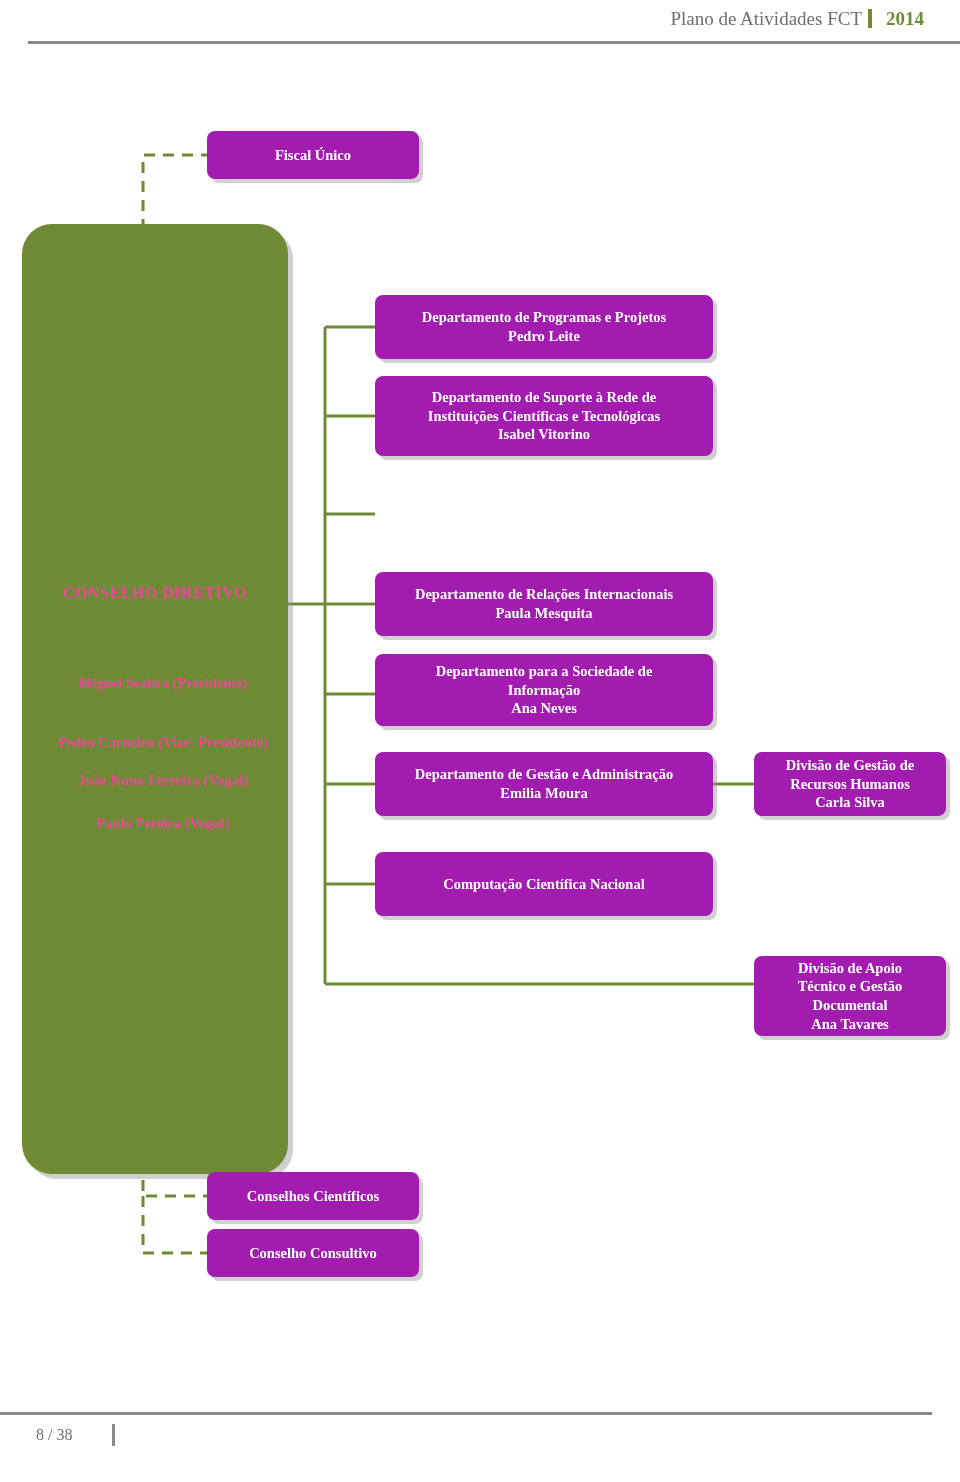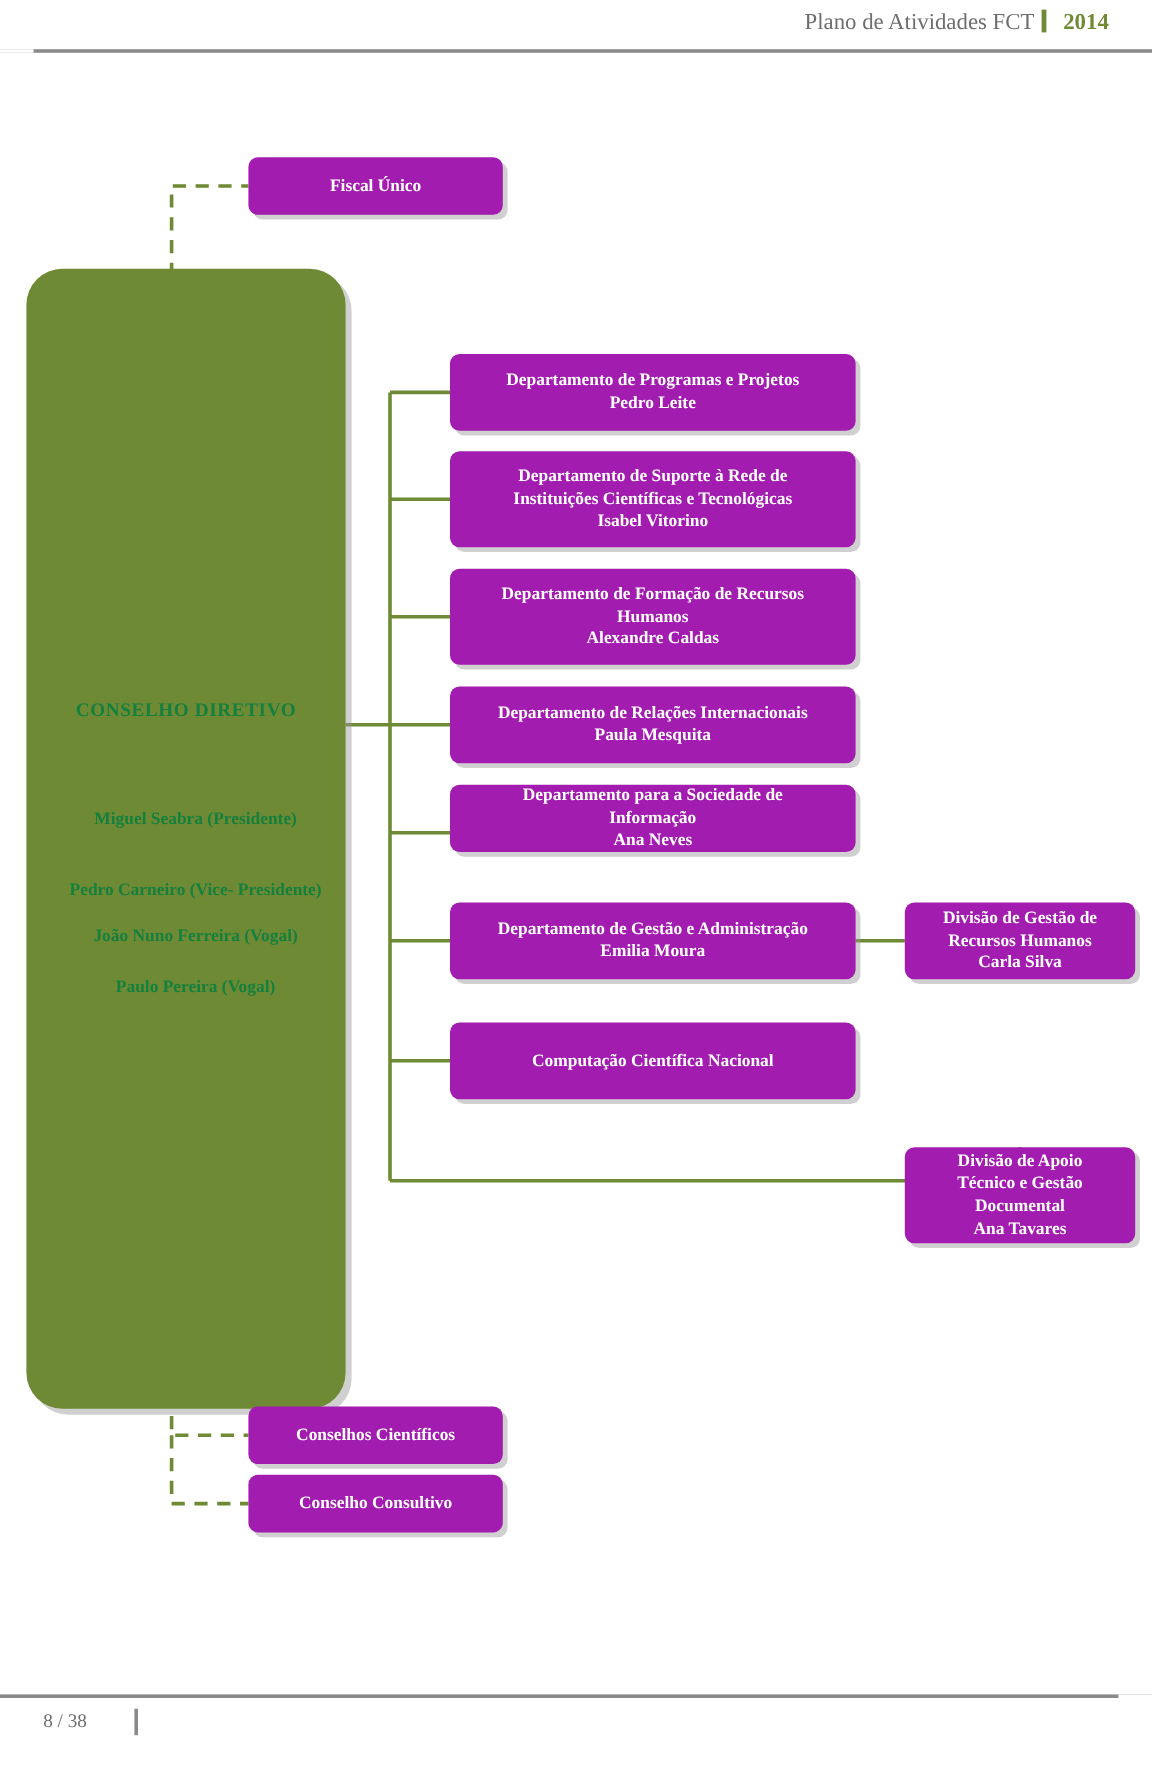--- a/index.html
+++ b/index.html
@@ -155,21 +155,21 @@
     box-shadow: 5px 5px 0 rgba(150,150,150,0.45);
     z-index: 2;
   }
   .council-inner {
     position: absolute;
     left: 22px;
     top: 180px;
     width: 266px;
     height: 950px;
     z-index: 4;
-    color: #15803d;
+    color: #ec4899;
     text-align: center;
   }
   .council-title {
     position: absolute;
     left: 0;
     top: 360px;
     width: 266px;
     font-size: 16px;
     font-weight: bold;
     letter-spacing: 0.5px;
@@ -186,21 +186,21 @@
   .cm1 { top: 509px; }
   .cm2 { top: 547px; }
   .cm3 { top: 590px; }
 
   
   .n-fiscal     { left: 207px; top: 87px;  width: 212px; height: 48px; }
   .n-progprog   { left: 375px; top: 251px; width: 338px; height: 64px; }
   .n-suporte    { left: 375px; top: 332px; width: 338px; height: 80px; }
   .n-formacao   { left: 375px; top: 430px; width: 338px; height: 80px; }
   .n-relacoes   { left: 375px; top: 528px; width: 338px; height: 64px; }
-  .n-sociedade  { left: 375px; top: 610px; width: 338px; height: 56px; }
+  .n-sociedade  { left: 375px; top: 610px; width: 338px; height: 72px; }
   .n-gestaoadm  { left: 375px; top: 708px; width: 338px; height: 64px; }
   .n-computacao { left: 375px; top: 808px; width: 338px; height: 64px; }
   .n-divrh      { left: 754px; top: 708px; width: 192px; height: 64px; }
   .n-divapoio   { left: 754px; top: 912px; width: 192px; height: 80px; }
   .n-conscient  { left: 207px; top: 1128px; width: 212px; height: 48px; }
   .n-consconsul { left: 207px; top: 1185px; width: 212px; height: 48px; }
 </style>
 </head>
 <body>
 
@@ -256,25 +256,20 @@
     <span class="txt">Departamento de Programas e Projetos
 Pedro Leite</span>
   </div>
 
   <div class="node n-suporte">
     <span class="txt">Departamento de Suporte à Rede de
 Instituições Científicas e Tecnológicas
 Isabel Vitorino</span>
   </div>
 
-  <div class="node n-formacao">
-    <span class="txt">Departamento de Formação de Recursos
-Humanos
-Alexandre Caldas</span>
-  </div>
 
   <div class="node n-relacoes">
     <span class="txt">Departamento de Relações Internacionais
 Paula Mesquita</span>
   </div>
 
   <div class="node n-sociedade">
     <span class="txt">Departamento para a Sociedade de
 Informação
 Ana Neves</span>

